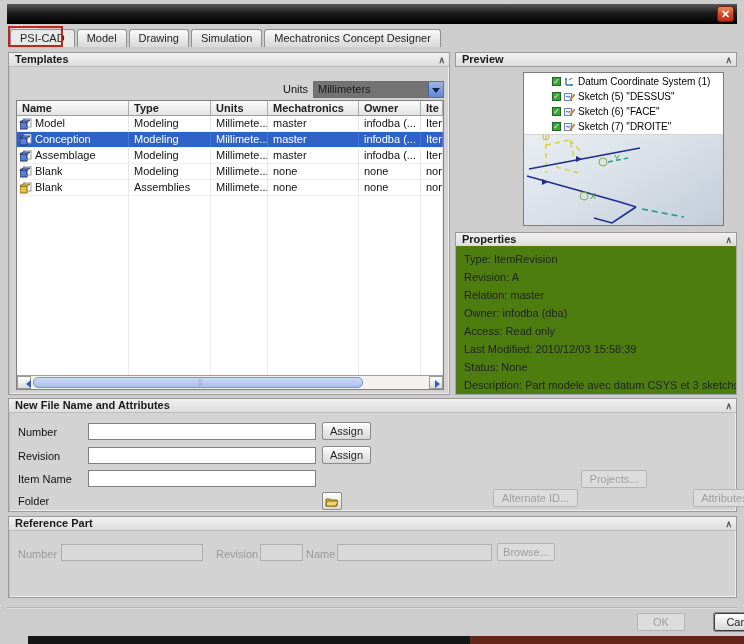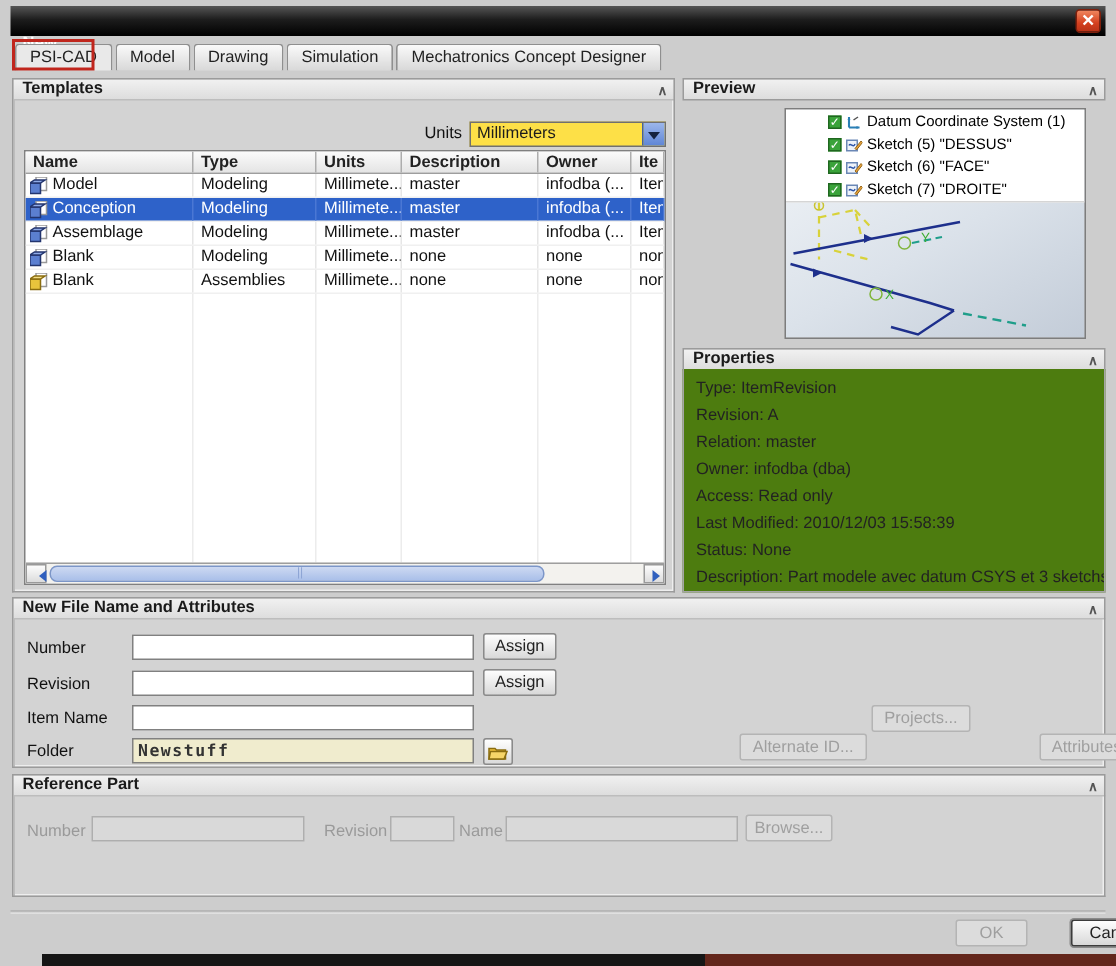--- a/index.html
+++ b/index.html
@@ -27,21 +27,21 @@
   .grp-hdr { position:absolute; height:15px; border:1px solid #9b9b9b;
     background:linear-gradient(#f1f1f1,#ddd); font-weight:bold; color:#1a1a1a;
     line-height:13px; padding-left:6px; }
   .caret { position:absolute; right:4px; top:1px; color:#555; font-size:9px; font-weight:bold; }
   .panel { position:absolute; border:1px solid #9b9b9b; border-top:none; background:#d3d3d3;
     box-shadow:inset 1px 1px 0 #bdbdbd, inset -1px -1px 0 #eee; }
 
   
   .units-row { position:absolute; left:16px; top:81px; width:428px; height:17px; text-align:right; }
   .units-label { display:inline-block; margin-right:5px; vertical-align:top; line-height:17px; color:#111; }
-  .units-select { display:inline-flex; width:131px; height:17px; border:1px solid #707070; background:#fde047; }
+  .units-select { display:inline-flex; width:131px; height:17px; border:1px solid #707070; background:#737373; }
   .units-select .val { flex:1; line-height:15px; text-align:left; padding-left:4px; }
   .units-select .dd-btn { width:15px; background:linear-gradient(#9cb6ea,#5f86d6); border-left:1px solid #44619e;
     position:relative; }
   .units-select .dd-btn:after { content:""; position:absolute; left:3px; top:6px; border:4px solid transparent;
     border-top:5px solid #16233f; }
 
   .tbl { position:absolute; left:16px; top:100px; width:428px; height:290px; background:#fff;
     border:1px solid #808080; display:flex; flex-direction:column; overflow:hidden; }
   .tr { display:grid; grid-template-columns:112px 82px 57px 91px 62px 1fr; height:16px; line-height:15px; }
   .tbl-head { height:15px; line-height:14px; background:linear-gradient(#fbfbfb,#e4e4e4);
@@ -131,21 +131,21 @@
         <span class="val">Millimeters</span>
         <span class="dd-btn"></span>
       </div>
   </div>
 
   <div class="tbl">
     <div class="tr tbl-head">
       <div class="td">Name</div>
       <div class="td">Type</div>
       <div class="td">Units</div>
-      <div class="td">Description</div>
+      <div class="td">Mechatronics</div>
       <div class="td">Owner</div>
       <div class="td">Ite</div>
     </div>
 
     <div class="tr row">
       <div class="td name-cell">
           <span class="part-icon">
             <svg width="12" height="12">
               <rect x="4" y="0" width="7" height="9" fill="#fff" stroke="#999"></rect>
               <rect x="0" y="4" width="7" height="7" fill="#5b7fd0" stroke="#23356e"></rect>
@@ -342,21 +342,20 @@
   <button class="btn" style="left:322px; top:422px; width:49px;">Assign</button>
 
   <label class="fl" style="left:18px; top:448px;">Revision</label>
   <input class="txt" style="left: 88px; top: 447px; width: 228px;">
   <button class="btn" style="left:322px; top:446px; width:49px;">Assign</button>
 
   <label class="fl" style="left:18px; top:471px;">Item Name</label>
   <input class="txt" style="left: 88px; top: 470px; width: 228px;">
 
   <label class="fl" style="left:18px; top:493px;">Folder</label>
-  <input class="txt folder-txt" style="left: 88px; top: 492px; width: 228px;" value="Newstuff">
   <div class="folder-btn" style="left:322px; top:492px;">
     <svg width="14" height="11">
         <path d="M1 3 L1 10 L12 10 L12 4 L6 4 L5 3 Z" fill="#f0c23c" stroke="#8a6d10"></path>
         <path d="M2 5 L13 5 L11 10 L1 10 Z" fill="#f6d568" stroke="#8a6d10"></path>
       </svg>
   </div>
 
   <button class="btn disabled" style="left:493px; top:489px; width:85px;">Alternate ID...</button>
   <button class="btn disabled" style="left:581px; top:470px; width:66px;">Projects...</button>
   <button class="btn disabled" style="left:650px; top:489px; width:72px;margin-left:43px;">Attributes...</button>

